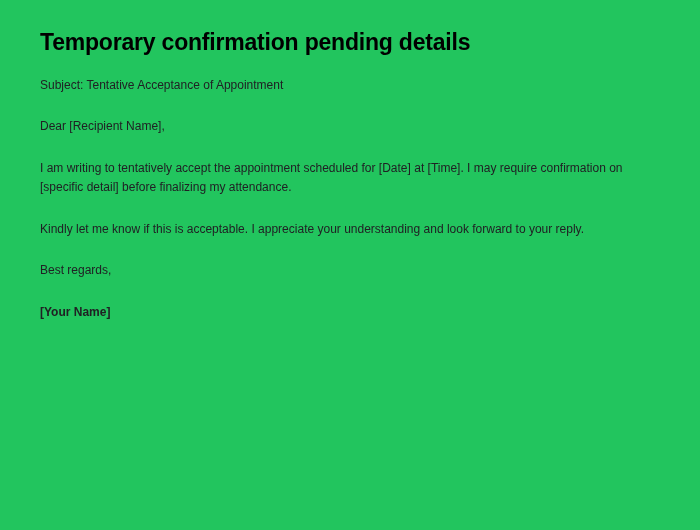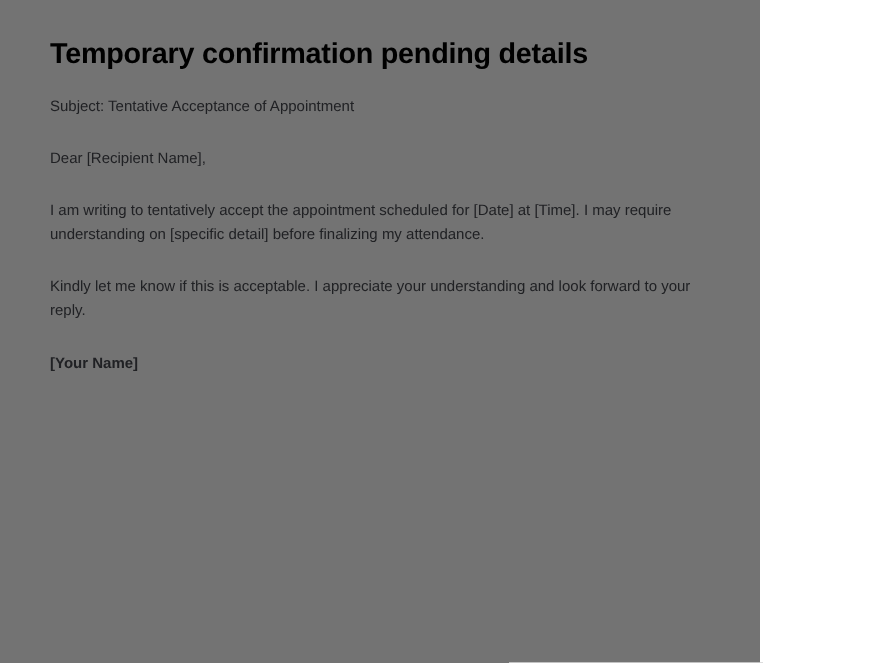--- a/index.html
+++ b/index.html
@@ -9,24 +9,24 @@
   }
   body {
     width: 700px;
     height: 530px;
     font-family: "Liberation Sans", sans-serif;
     color: #1a1a1a;
     overflow: hidden;
   }
   .page {
     box-sizing: border-box;
-    width: 608px;
+    width: 700px;
     height: 530px;
     padding: 28px 40px 20px 40px;
-    background: #737373;
+    background: #22c55e;
   }
   .doc-title {
     font-size: 23px;
     font-weight: bold;
     line-height: 1.3;
     color: #000000;
     margin: 0 0 18px 0;
     letter-spacing: -0.2px;
   }
   .doc-body {
@@ -43,17 +43,18 @@
   }
 </style>
 </head>
 <body>
 
 <div class="page">
   <h1 class="doc-title">Temporary confirmation pending details</h1>
   <div class="doc-body">
     <p class="para">Subject: Tentative Acceptance of Appointment</p>
     <p class="para">Dear [Recipient Name],</p>
-    <p class="para">I am writing to tentatively accept the appointment scheduled for [Date] at [Time]. I may require understanding on [specific detail] before finalizing my attendance.</p>
+    <p class="para">I am writing to tentatively accept the appointment scheduled for [Date] at [Time]. I may require confirmation on [specific detail] before finalizing my attendance.</p>
     <p class="para">Kindly let me know if this is acceptable. I appreciate your understanding and look forward to your reply.</p>
+    <p class="para">Best regards,</p>
     <p class="para">[Your Name]</p>
   </div>
 </div>
 
 </body></html>

